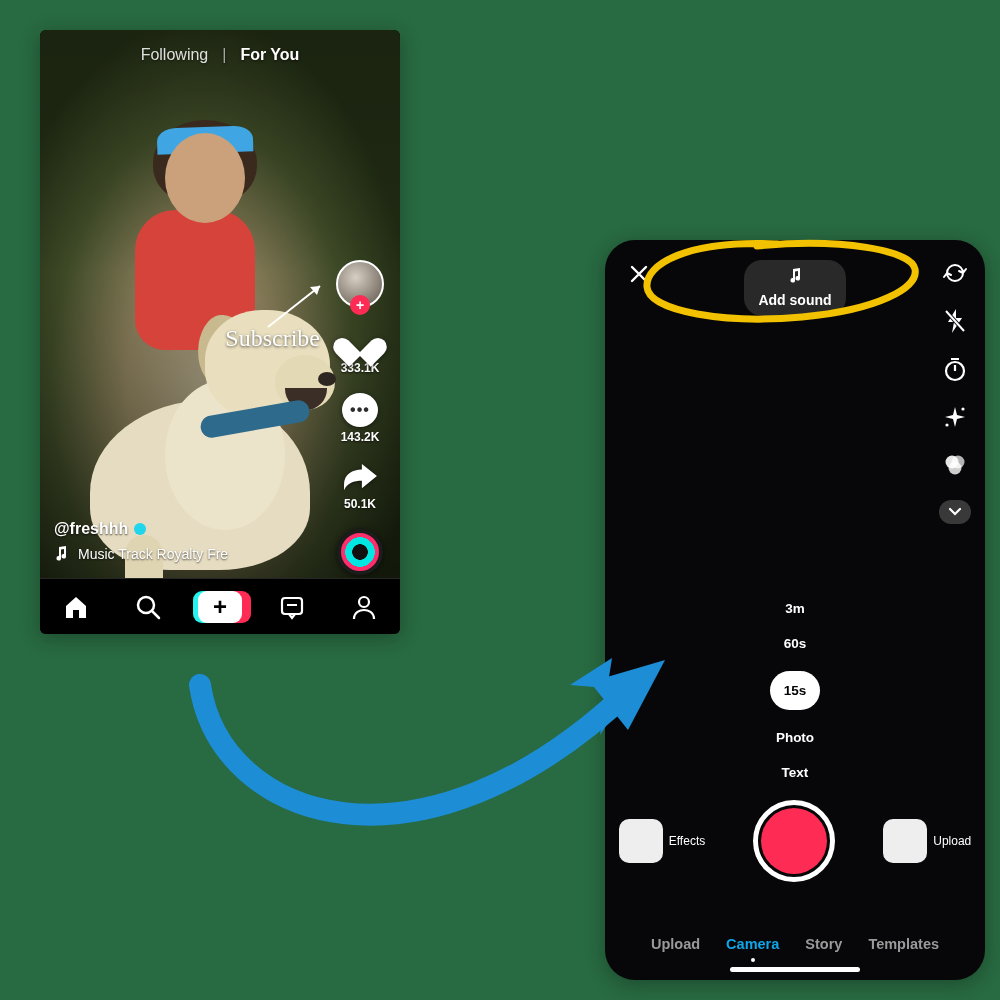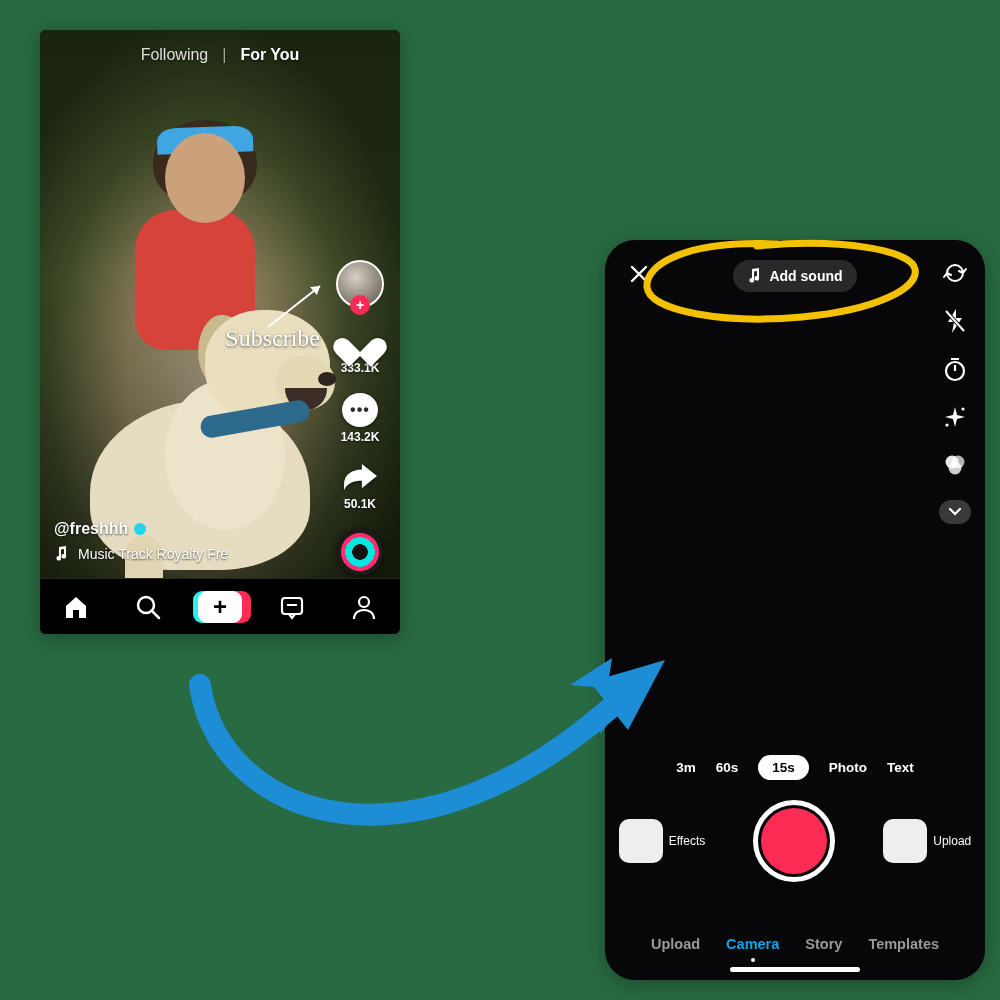--- a/index.html
+++ b/index.html
@@ -64,27 +64,27 @@
   .create{width:48px;height:32px;border-radius:9px;background:#fff;position:relative;display:flex;align-items:center;justify-content:center;}
   .create::before{content:"";position:absolute;left:-5px;top:0;width:48px;height:32px;border-radius:9px;background:#25f4ee;z-index:-1;}
   .create::after{content:"";position:absolute;left:5px;top:0;width:48px;height:32px;border-radius:9px;background:#fe2c55;z-index:-1;}
   .create span{color:#000;font-size:24px;font-weight:800;line-height:0;}
 
   
   .cam{left:605px;top:240px;width:380px;height:740px;background:#070608;border-radius:30px;}
   .cam-inner{position:absolute;inset:0;}
   .cam-top{position:absolute;top:20px;left:0;right:0;display:flex;align-items:center;justify-content:center;}
   .cam-close{position:absolute;left:20px;top:20px;color:#fff;width:28px;height:28px;display:flex;align-items:center;justify-content:center;}
-  .addsound{background:rgba(60,60,60,.65);color:#fff;font-size:14px;font-weight:600;padding:8px 14px;border-radius:18px;display:flex;gap:8px;align-items:center;}
+  .addsound{background:rgba(60,60,60,.65);color:#fff;font-size:14px;font-weight:600;padding:8px 14px;border-radius:18px;display:flex;gap:8px;align-items:center;flex-direction:column;}
   .ctools{position:absolute;right:14px;top:20px;display:flex;flex-direction:column;gap:22px;align-items:center;color:#fff;}
   .ctools .ti{width:26px;height:26px;display:flex;align-items:center;justify-content:center;}
   .chev{width:32px;height:24px;border-radius:12px;background:rgba(80,80,80,.7);display:flex;align-items:center;justify-content:center;}
   
-  .durs{position:absolute;bottom:200px;left:0;right:0;display:flex;justify-content:center;gap:20px;color:#fff;font-size:13.5px;font-weight:600;align-items:center;}
-  .durs .pill{background:#fff;color:#000;padding:5px 14px;border-radius:20px;}
+  .durs{position:absolute;bottom:200px;left:0;right:0;display:flex;justify-content:center;gap:20px;color:#fff;font-size:13.5px;font-weight:600;align-items:center;flex-direction:column;}
+  .durs .pill{background:#fff;color:#000;padding:12px 14px;border-radius:20px;}
   
   .recrow{position:absolute;bottom:98px;left:0;right:0;display:flex;align-items:center;justify-content:center;gap:48px;}
   .recbtn{width:82px;height:82px;border-radius:50%;border:5px solid #fff;display:flex;align-items:center;justify-content:center;}
   .recbtn .inner{width:66px;height:66px;border-radius:50%;background:#fe2c55;}
   .sq{display:flex;flex-direction:row;align-items:center;gap:6px;color:#fff;font-size:12px;}
   .sq .thumb{width:44px;height:44px;border-radius:10px;background:#eee;overflow:hidden;position:relative;}
   .effects-th{background:radial-gradient(circle at 50% 42%,#fff 0 38%,#f2c7c7 40% 60%,#3a2c34 62%);}
   .upload-th{background:
     linear-gradient(#fff,#fff) 0 0/50% 50% no-repeat,
     linear-gradient(#f08,#f08) 50% 0/50% 50% no-repeat,

